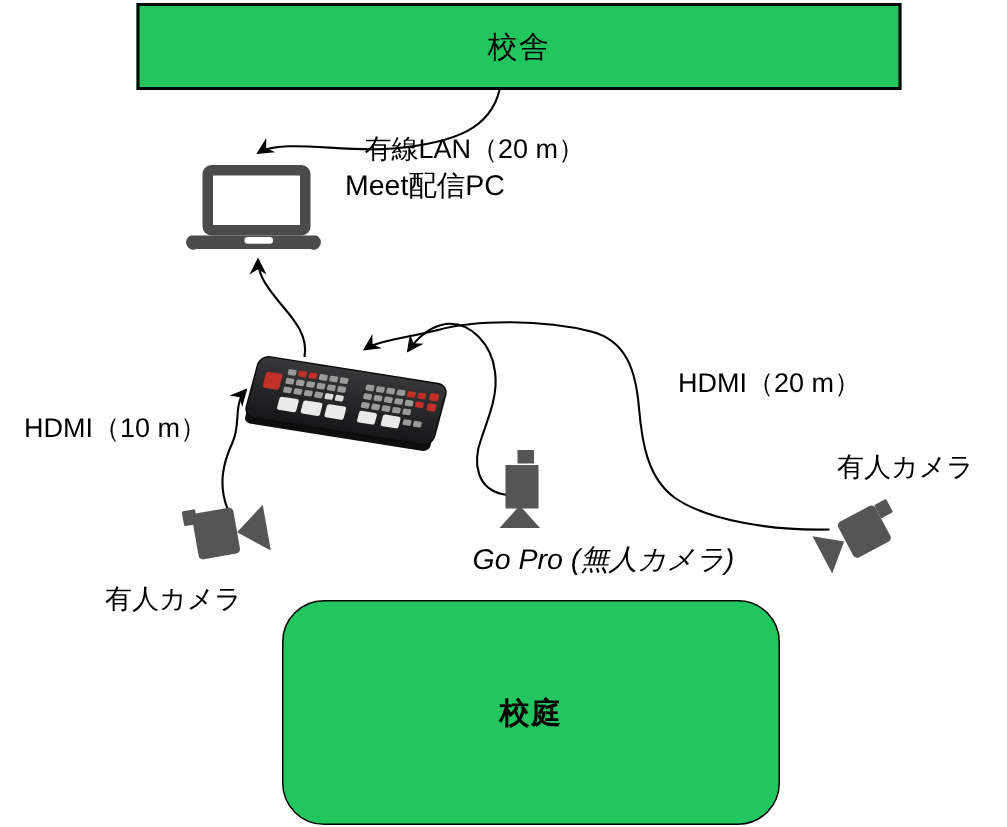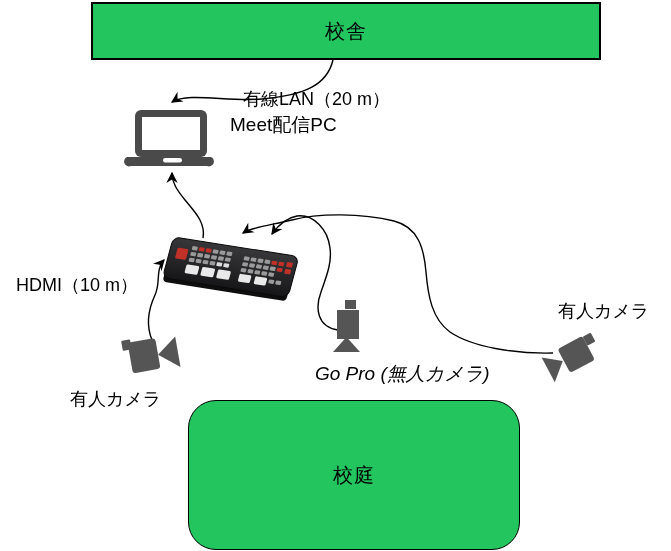--- a/index.html
+++ b/index.html
@@ -3,21 +3,21 @@
 <meta charset="utf-8">
 <style>
   html,body{margin:0;padding:0;background:#ffffff;}
   .stage{
     position:relative;width:671px;height:551px;background:#ffffff;
     font-family:"Liberation Sans","DejaVu Sans",sans-serif;color:#000;
     overflow:hidden;
   }
   .box{position:absolute;box-sizing:border-box;display:flex;align-items:center;justify-content:center;background:#22c55e;}
   .building-box{left:91px;top:2px;width:510px;height:58px;border:2px solid #000;}
-  .field-box{left:188px;top:400px;width:332px;height:150px;border:1.5px solid #000;border-radius:28px;}
+  .field-box{left:188px;top:400px;width:332px;height:150px;border:1.5px solid #000;border-radius:28px;font-weight:bold;}
   .box-label{font-size:20px;letter-spacing:1px;}
   .lbl{position:absolute;white-space:nowrap;line-height:1.2;}
   .lbl-lan{left:243px;top:89px;font-size:18px;}
   .lbl-pc{left:230px;top:114px;font-size:19px;}
   .lbl-hdmi10{left:16px;top:275px;font-size:18px;}
   .lbl-hdmi20{left:452px;top:245px;font-size:18px;}
   .lbl-camL{left:70px;top:389px;font-size:18px;}
   .lbl-camR{left:558px;top:301px;font-size:18px;}
   .lbl-gopro{left:315px;top:363px;font-size:19px;font-style:italic;}
   svg.layer{position:absolute;left:0;top:0;width:671px;height:551px;}
@@ -32,20 +32,21 @@
     <span class="box-label">校舎</span>
   </div>
 
   <div class="box field-box">
     <span class="box-label">校庭</span>
   </div>
 
   <div class="lbl lbl-lan">有線LAN（20 m）</div>
   <div class="lbl lbl-pc">Meet配信PC</div>
   <div class="lbl lbl-hdmi10">HDMI（10 m）</div>
+  <div class="lbl lbl-hdmi20">HDMI（20 m）</div>
   <div class="lbl lbl-camL">有人カメラ</div>
   <div class="lbl lbl-camR">有人カメラ</div>
   <div class="lbl lbl-gopro">Go Pro (無人カメラ)</div>
 
   <svg class="layer" viewBox="0 0 671 551">
     <defs>
       <marker id="arrowHead" viewBox="0 0 10 10" refX="8.5" refY="5" markerWidth="9" markerHeight="9" orient="auto-start-reverse">
         <path d="M0.5,0.5 L9.5,5 L0.5,9.5 L3.4,5 Z" fill="#000"></path>
       </marker>
       <linearGradient id="devGrad" x1="0" y1="0" x2="0" y2="1">

